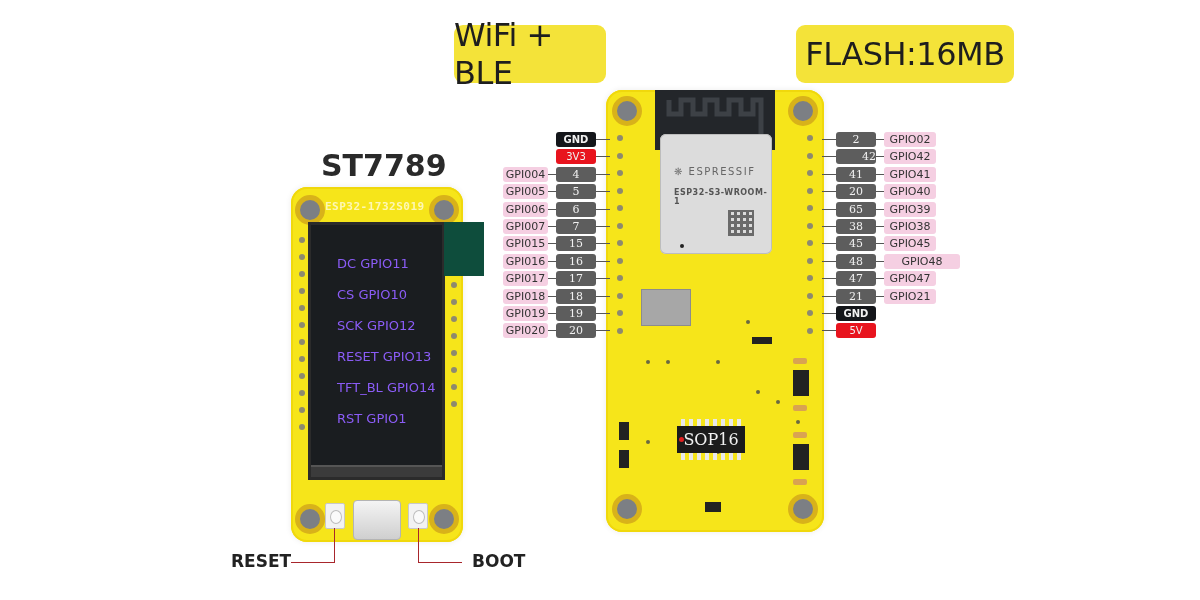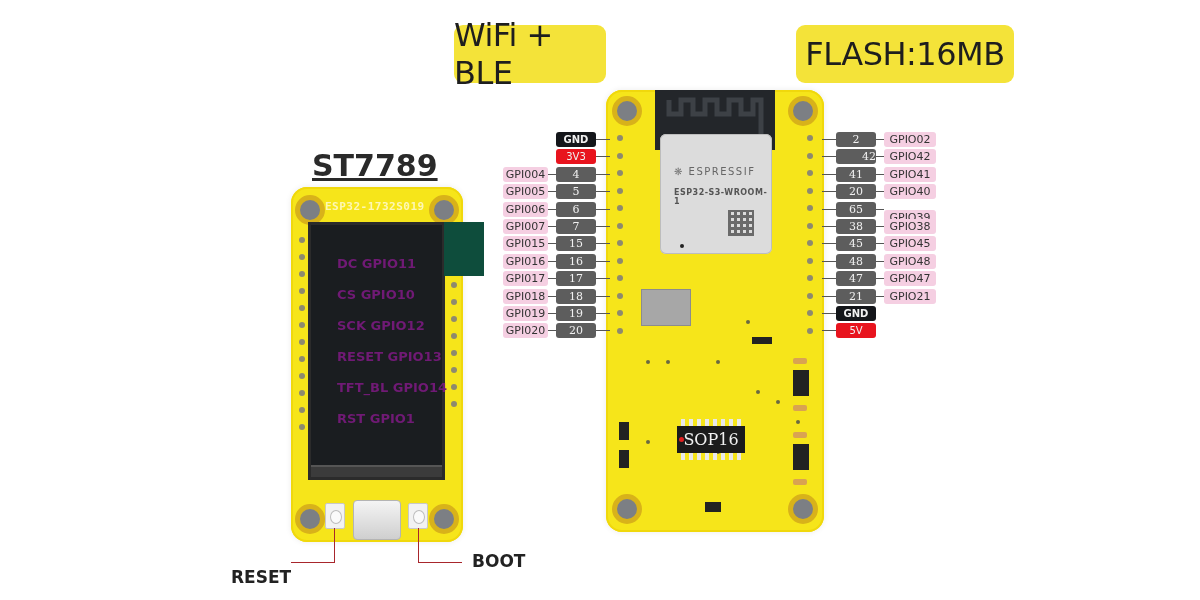--- a/index.html
+++ b/index.html
@@ -36,21 +36,21 @@
     font-size: 11px; font-weight: bold; letter-spacing: 0.5px; opacity: 0.85;
   }
 
   .lcd {
     position: absolute; background: #1a1d20; border: 3px solid #2b2b2b;
   }
   .lcd-flex {
     position: absolute; background: #0e4d3c;
   }
   .lcd-label {
-    position: absolute; color: #701a75; font-weight: bold; font-size: 13px;
+    position: absolute; color: #8b5cf6; font-weight: normal; font-size: 13px;
     font-family: "DejaVu Sans", sans-serif; white-space: nowrap;
   }
   .lcd-bottom {
     position: absolute; background: #3b3b3b; border-top: 2px solid #555;
   }
 
   .usb-c {
     position: absolute; background: linear-gradient(#f4f4f4, #cfcfcf);
     border: 1px solid #b4b4b4; border-radius: 4px;
   }
@@ -113,21 +113,21 @@
 </head>
 <body>
 
 <div class="feature-badge" style="left:454px;top:25px;width:152px;height:58px;">
   <span>WiFi + BLE</span>
 </div>
 <div class="feature-badge" style="left:796px;top:25px;width:218px;height:58px;">
   <span>FLASH:16MB</span>
 </div>
 
-<div class="chip-title" style="left:312px;top:148px;text-decoration:underline;">ST7789</div>
+<div class="chip-title" style="left:321px;top:148px;">ST7789</div>
 
 <div class="board" style="left:291px;top:187px;width:172px;height:355px;">
   <div class="mount-hole" style="left:4px;top:8px;"></div>
   <div class="mount-hole" style="left:138px;top:8px;"></div>
   <div class="mount-hole" style="left:4px;top:317px;"></div>
   <div class="mount-hole" style="left:138px;top:317px;"></div>
   <div class="silk-text" style="left:34px;top:13px;">ESP32-1732S019</div>
   <div id="left-board-dots">
       <div class="pin-dot" style="left: 8px; top: 50px;"></div>
       <div class="pin-dot" style="left: 8px; top: 67px;"></div>
@@ -164,21 +164,21 @@
   <div class="lcd-label" style="left:337px;top:380px;">TFT_BL GPIO14</div>
   <div class="lcd-label" style="left:337px;top:411px;">RST GPIO1</div>
 </div>
 
 <div class="usb-c" style="left:353px;top:500px;width:48px;height:40px;"></div>
 <div class="btn-switch" style="left:325px;top:503px;"></div>
 <div class="btn-switch" style="left:408px;top:503px;"></div>
 
 <div class="callout-line" style="left:334px;top:528px;width:1px;height:34px;"></div>
 <div class="callout-line" style="left:291px;top:562px;width:44px;height:1px;"></div>
-<div class="callout-label" style="left:231px;top:551px;margin-top:16px;">RESET</div>
+<div class="callout-label" style="left:231px;top:551px;">RESET</div>
 
 <div class="callout-line" style="left:418px;top:528px;width:1px;height:34px;"></div>
 <div class="callout-line" style="left:418px;top:562px;width:44px;height:1px;"></div>
 <div class="callout-label" style="left:472px;top:551px;">BOOT</div>
 
 <div class="board" style="left:606px;top:90px;width:218px;height:442px;">
   <div class="mount-hole" style="left:6px;top:6px;"></div>
   <div class="mount-hole" style="left:182px;top:6px;"></div>
   <div class="mount-hole" style="left:6px;top:404px;"></div>
   <div class="mount-hole" style="left:182px;top:404px;"></div>
@@ -331,33 +331,33 @@
     <div class="pin-num" style="left: 836px; top: 166.8px;">41</div>
     <div class="conn-line" style="left: 876px; top: 173.8px; width: 8px;"></div>
     <div class="pin-name" style="left: 884px; top: 166.8px; width: 52px;">GPIO41</div>
     <div class="conn-line" style="left: 822px; top: 191.2px; width: 14px;"></div>
     <div class="pin-num" style="left: 836px; top: 184.2px;">20</div>
     <div class="conn-line" style="left: 876px; top: 191.2px; width: 8px;"></div>
     <div class="pin-name" style="left: 884px; top: 184.2px; width: 52px;">GPIO40</div>
     <div class="conn-line" style="left: 822px; top: 208.6px; width: 14px;"></div>
     <div class="pin-num" style="left: 836px; top: 201.6px;">65</div>
     <div class="conn-line" style="left: 876px; top: 208.6px; width: 8px;"></div>
-    <div class="pin-name" style="left: 884px; top: 201.6px; width: 52px; margin-top: 8px;">GPIO39</div>
+    <div class="pin-name" style="left: 884px; top: 201.6px; width: 52px;">GPIO39</div>
     <div class="conn-line" style="left: 822px; top: 226px; width: 14px;"></div>
     <div class="pin-num" style="left: 836px; top: 219px;">38</div>
     <div class="conn-line" style="left: 876px; top: 226px; width: 8px;"></div>
     <div class="pin-name" style="left: 884px; top: 219px; width: 52px;">GPIO38</div>
     <div class="conn-line" style="left: 822px; top: 243.4px; width: 14px;"></div>
     <div class="pin-num" style="left: 836px; top: 236.4px;">45</div>
     <div class="conn-line" style="left: 876px; top: 243.4px; width: 8px;"></div>
     <div class="pin-name" style="left: 884px; top: 236.4px; width: 52px;">GPIO45</div>
     <div class="conn-line" style="left: 822px; top: 260.8px; width: 14px;"></div>
     <div class="pin-num" style="left: 836px; top: 253.8px;">48</div>
     <div class="conn-line" style="left: 876px; top: 260.8px; width: 8px;"></div>
-    <div class="pin-name" style="left: 884px; top: 253.8px; width: 52px;">GPIO48</div>
+    <div class="pin-name" style="left: 884px; top: 253.8px; width: 76px;">GPIO48</div>
     <div class="conn-line" style="left: 822px; top: 278.2px; width: 14px;"></div>
     <div class="pin-num" style="left: 836px; top: 271.2px;">47</div>
     <div class="conn-line" style="left: 876px; top: 278.2px; width: 8px;"></div>
     <div class="pin-name" style="left: 884px; top: 271.2px; width: 52px; text-align: center;">GPIO47</div>
     <div class="conn-line" style="left: 822px; top: 295.6px; width: 14px;"></div>
     <div class="pin-num" style="left: 836px; top: 288.6px;">21</div>
     <div class="conn-line" style="left: 876px; top: 295.6px; width: 8px;"></div>
     <div class="pin-name" style="left: 884px; top: 288.6px; width: 52px;">GPIO21</div>
     <div class="conn-line" style="left: 822px; top: 313px; width: 14px;"></div>
     <div class="pin-num gnd" style="left: 836px; top: 306px;">GND</div>

